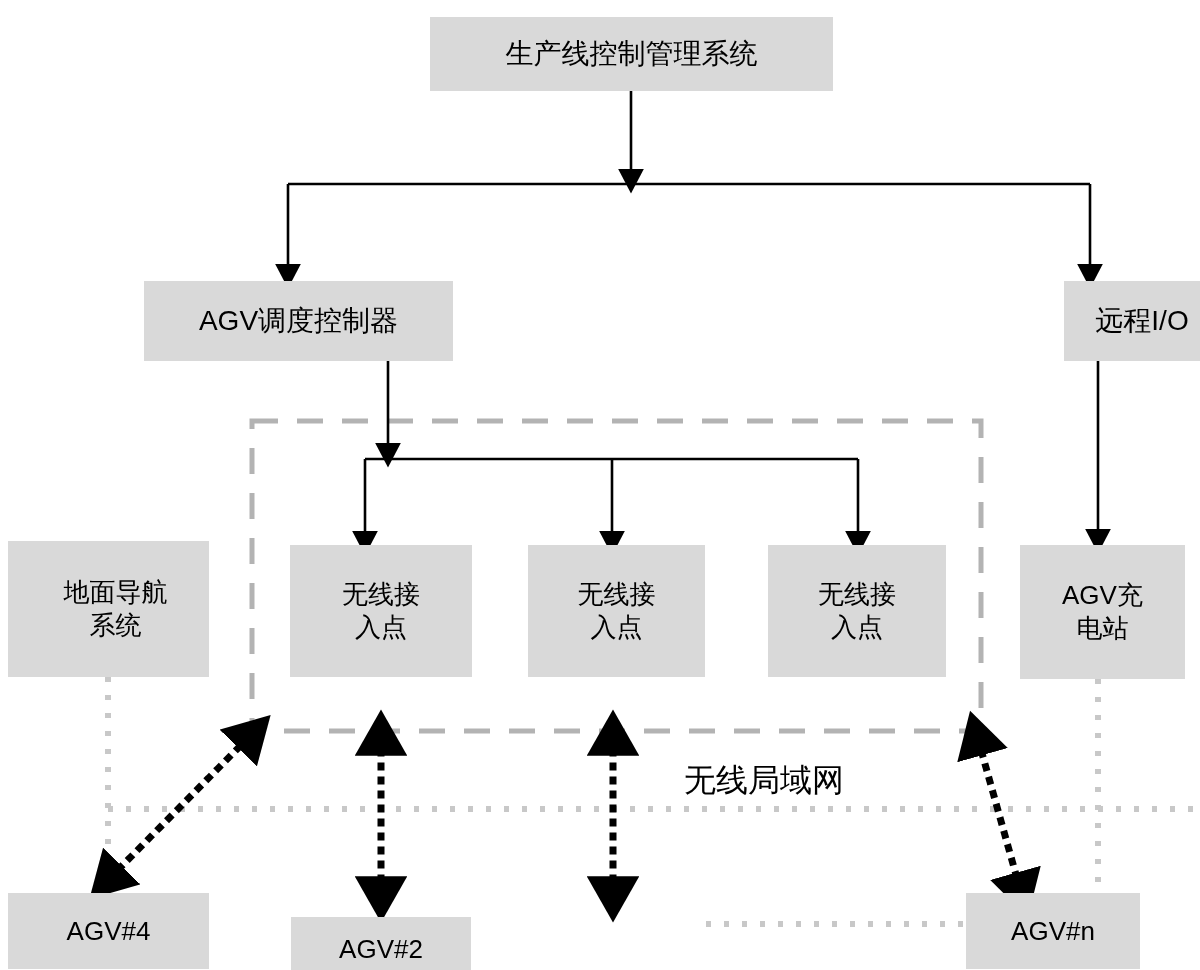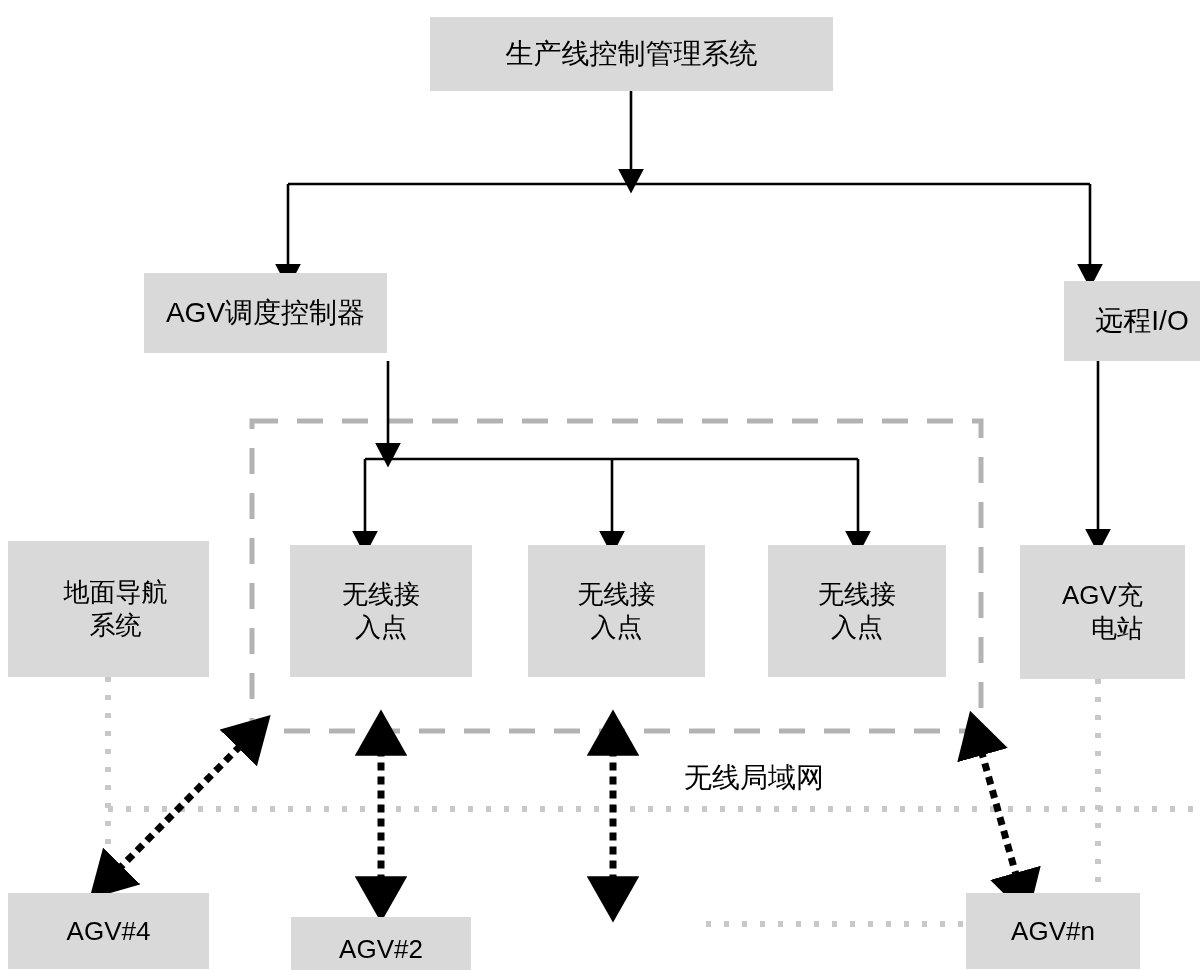--- a/index.html
+++ b/index.html
@@ -38,21 +38,21 @@
     font-size: 28px;
     box-sizing: border-box;
     white-space: pre-line;
     z-index: 3;
   }
   .node.small {
     font-size: 26px;
   }
   .zone-label {
     position: absolute;
-    font-size: 28px;
+    font-size: 32px;
     color: #000000;
     z-index: 4;
     white-space: nowrap;
   }
 </style>
 </head>
 <body>
 
 <div id="diagram-root">
 
@@ -94,32 +94,32 @@
     <line x1="706" y1="915" x2="1026" y2="915" stroke="#c8c8c8" stroke-width="6" stroke-dasharray="5,13" stroke-linecap="butt"></line>
 
     <line x1="110" y1="869" x2="250" y2="727" stroke="#000000" stroke-width="7" stroke-dasharray="1,13" stroke-linecap="square" marker-end="url(#arrowDotEnd)" marker-start="url(#arrowDotStart)"></line>
     <line x1="381" y1="884" x2="381" y2="730" stroke="#000000" stroke-width="7" stroke-dasharray="1,13" stroke-linecap="square" marker-end="url(#arrowDotEnd)" marker-start="url(#arrowDotStart)"></line>
     <line x1="613" y1="884" x2="613" y2="730" stroke="#000000" stroke-width="7" stroke-dasharray="1,13" stroke-linecap="square" marker-end="url(#arrowDotEnd)" marker-start="url(#arrowDotStart)"></line>
     <line x1="1020" y1="880" x2="978" y2="730" stroke="#000000" stroke-width="7" stroke-dasharray="1,13" stroke-linecap="square" marker-end="url(#arrowDotEnd)" marker-start="url(#arrowDotStart)"></line>
   </svg>
 
   <div class="node" style="left:430px; top:8px; width:403px; height:74px;">生产线控制管理系统</div>
 
-  <div class="node" style="left:144px; top:264px; width:243px; height:80px;">AGV调度控制器</div>
+  <div class="node" style="left:144px; top:272px; width:309px; height:80px;">AGV调度控制器</div>
   <div class="node" style="left:1064px; top:272px; width:156px; height:80px;">远程I/O</div>
 
   <div class="node small" style="left:8px; top:532px; width:201px; height:136px;padding-left:14px;">地面导航
 系统</div>
   <div class="node small" style="left:290px; top:536px; width:182px; height:132px;">无线接
 入点</div>
   <div class="node small" style="left:528px; top:536px; width:177px; height:132px;">无线接
 入点</div>
   <div class="node small" style="left:768px; top:536px; width:178px; height:132px;">无线接
 入点</div>
-  <div class="node small" style="left:1020px; top:536px; width:165px; height:134px;text-align:right;">AGV充
+  <div class="node small" style="left:1020px; top:536px; width:165px; height:134px;">AGV充
 电站</div>
 
   <div class="zone-label" style="left:684px; top:750px;">无线局域网</div>
 
   <div class="node small" style="left:8px; top:884px; width:201px; height:76px;">AGV#4</div>
   <div class="node small" style="left:291px; top:908px; width:180px; height:64px;">AGV#2</div>
   <div class="node small" style="left:966px; top:884px; width:174px; height:76px;">AGV#n</div>
 
 </div>
 

